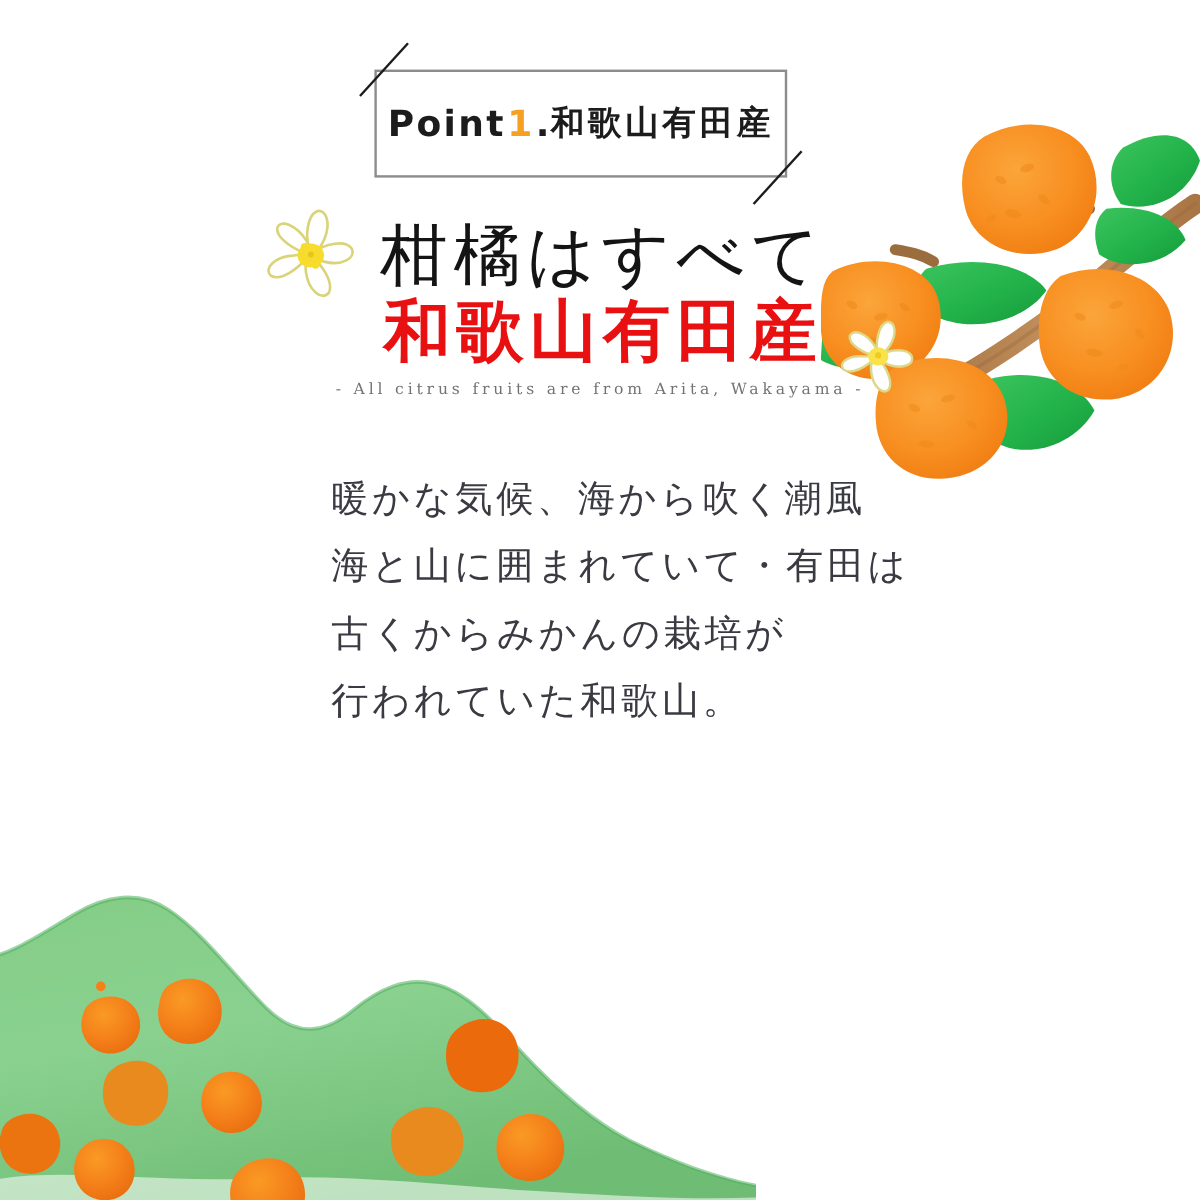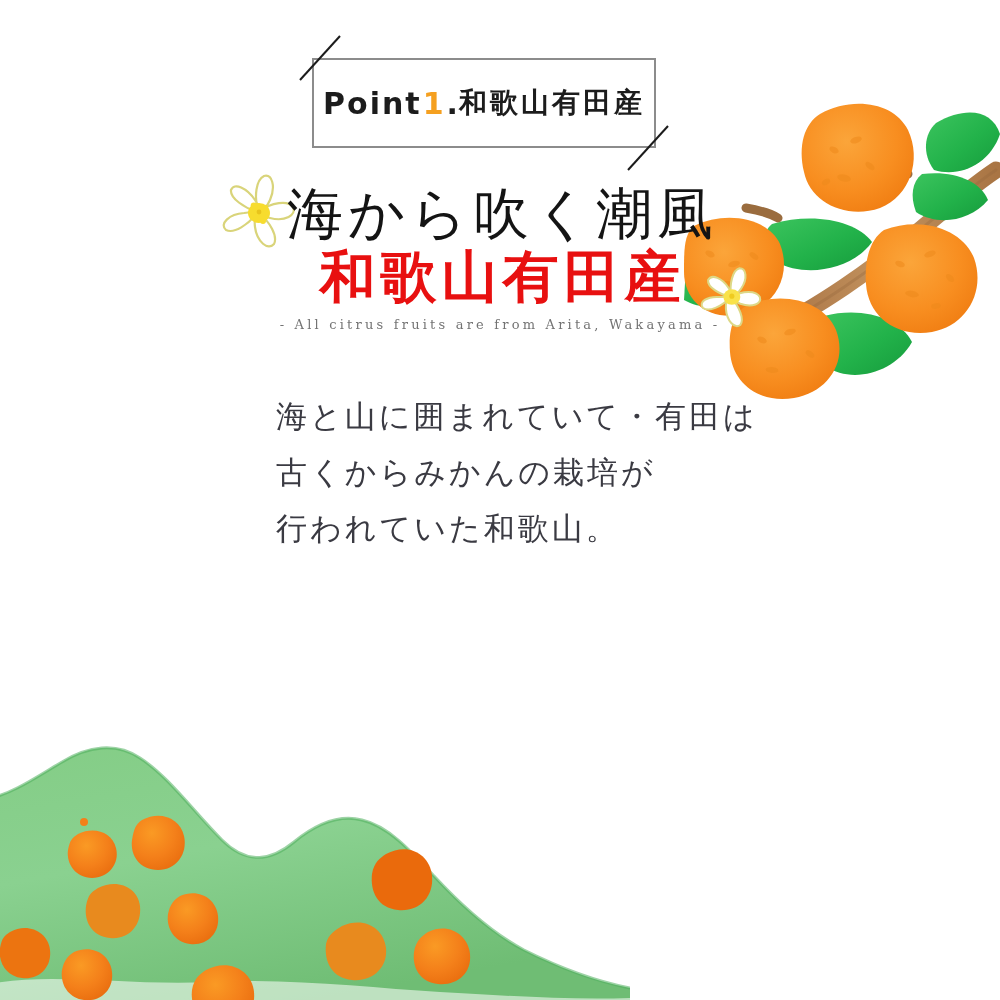--- a/index.html
+++ b/index.html
@@ -292,24 +292,25 @@
     </span>
     <div class="badge-text">
       <span class="badge-prefix">Point</span>
         <span class="badge-num">1</span>
         <span class="badge-dot">.</span>
         <span class="badge-jp">和歌山有田産</span>
     </div>
   </div>
 
   <div id="headline">
-    <span class="hl-line1">海から吹く潮風</span>
+    <span class="hl-line1">柑橘はすべて</span>
     <span class="hl-line2">和歌山有田産</span>
     <span class="hl-sub">- All citrus fruits are from Arita, Wakayama -</span>
   </div>
 
   <div id="body-copy">
+    <span class="copy-line">暖かな気候、海から吹く潮風</span>
     <span class="copy-line">海と山に囲まれていて・有田は</span>
     <span class="copy-line">古くからみかんの栽培が</span>
     <span class="copy-line">行われていた和歌山。</span>
   </div>
 
 </div>
 
 </body></html>

